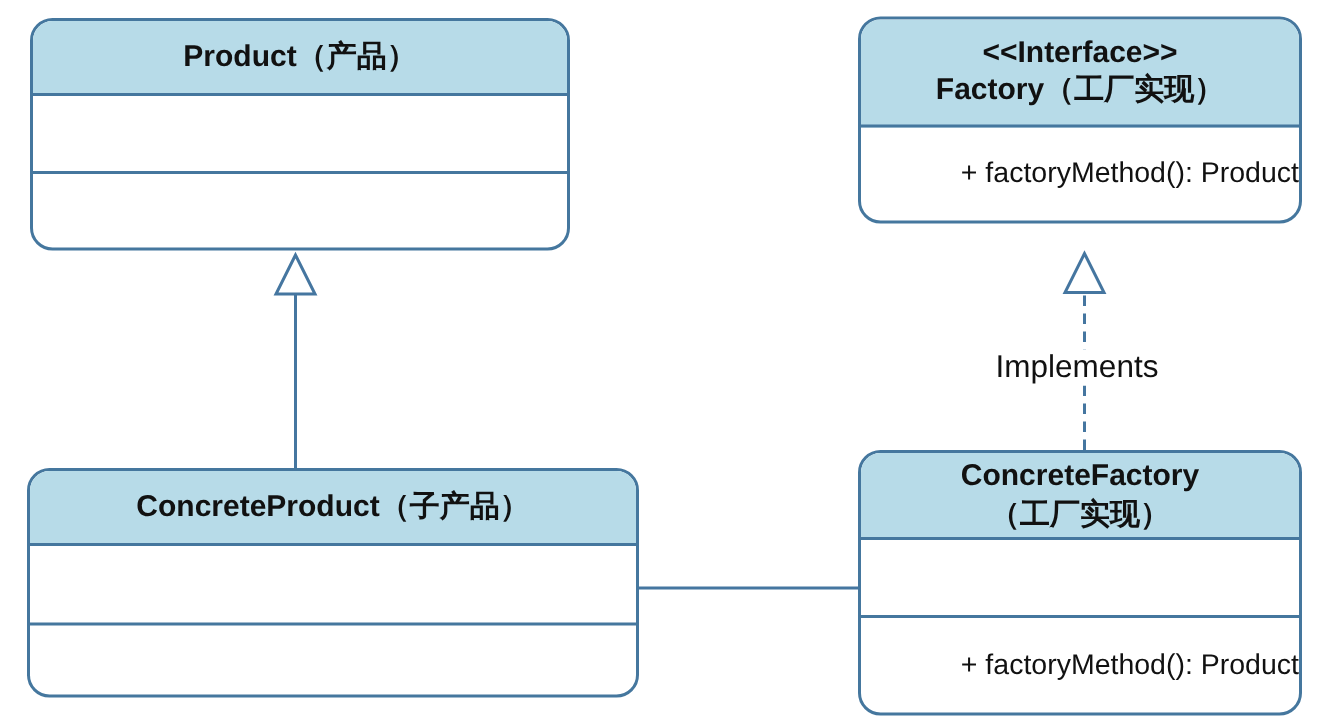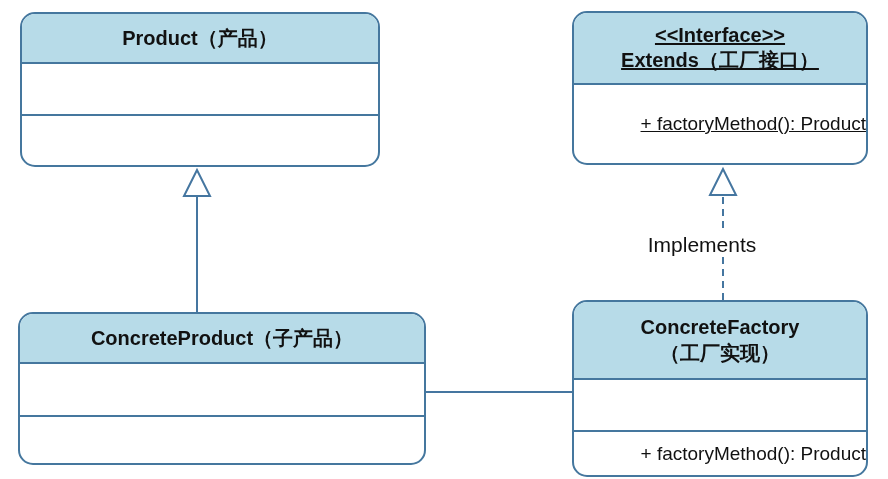--- a/index.html
+++ b/index.html
@@ -81,29 +81,29 @@
     font-size: 19px;
     white-space: nowrap;
     justify-content: flex-end;
   }
 
   
   .product          { left: 20px;  top: 12px;  width: 360px; height: 155px; }
   .product .hdr     { height: 50px; }
   .product .c1      { height: 52px; }
 
-  .factory          { left: 572px; top: 11px;  width: 296px; height: 154px; text-decoration: underline; }
+  .factory          { left: 572px; top: 11px;  width: 296px; height: 138px; }
   .factory .hdr     { height: 72px; line-height: 25px; }
 
   .concrete-product        { left: 18px;  top: 312px; width: 408px; height: 153px; }
   .concrete-product .hdr   { height: 50px; }
   .concrete-product .c1    { height: 53px; }
 
   .concrete-factory        { left: 572px; top: 300px; width: 296px; height: 177px; }
-  .concrete-factory .hdr   { height: 78px; line-height: 26px; }
+  .concrete-factory .hdr   { height: 58px; line-height: 26px; }
   .concrete-factory .c1    { height: 52px; }
 </style>
 </head>
 <body>
 
 <div class="canvas">
 
   <svg class="edges" viewBox="0 0 888 479">
 
     <g>
@@ -116,34 +116,34 @@
       <polygon points="723,169 710,195 736,195"></polygon>
     </g>
 
     <g>
       <line x1="572" y1="392" x2="381" y2="392"></line>
       <polyline points="397,383 379,392 397,401"></polyline>
     </g>
   </svg>
 
 
-  <div class="edge-label" style="left:702px; top:233px;">Implements</div>
+  <div class="edge-label" style="left:718px; top:233px;">Implements</div>
 
   <div class="uml-class product">
     <div class="hdr">
       <span>Product（产品）</span>
     </div>
     <div class="cmp c1"></div>
     <div class="cmp c2"></div>
   </div>
 
   <div class="uml-class factory">
     <div class="hdr">
       <span>&lt;&lt;Interface&gt;&gt;</span>
-      <span>Extends（工厂接口）</span>
+      <span>Factory（工厂实现）</span>
     </div>
     <div class="cmp method">
       <span>+ factoryMethod(): Product</span>
     </div>
   </div>
 
   <div class="uml-class concrete-product">
     <div class="hdr">
       <span>ConcreteProduct（子产品）</span>
     </div>

